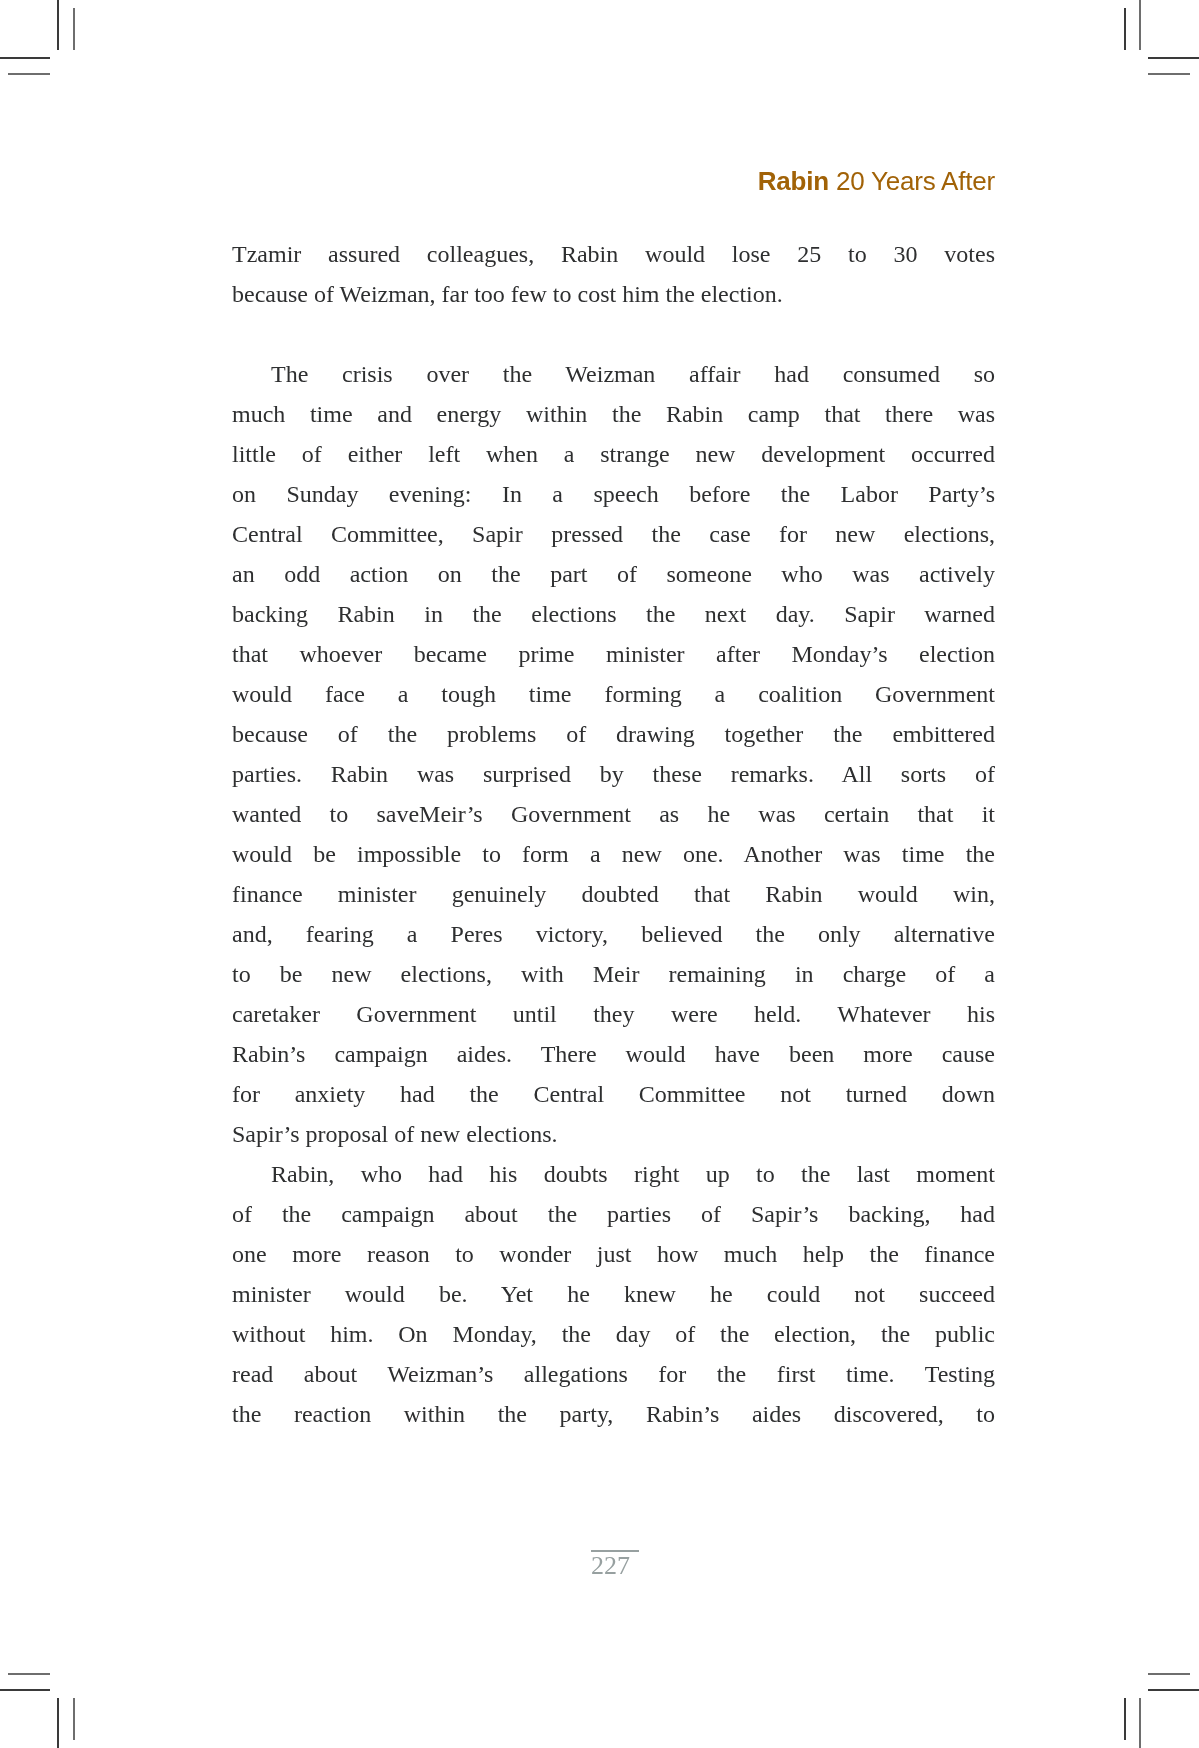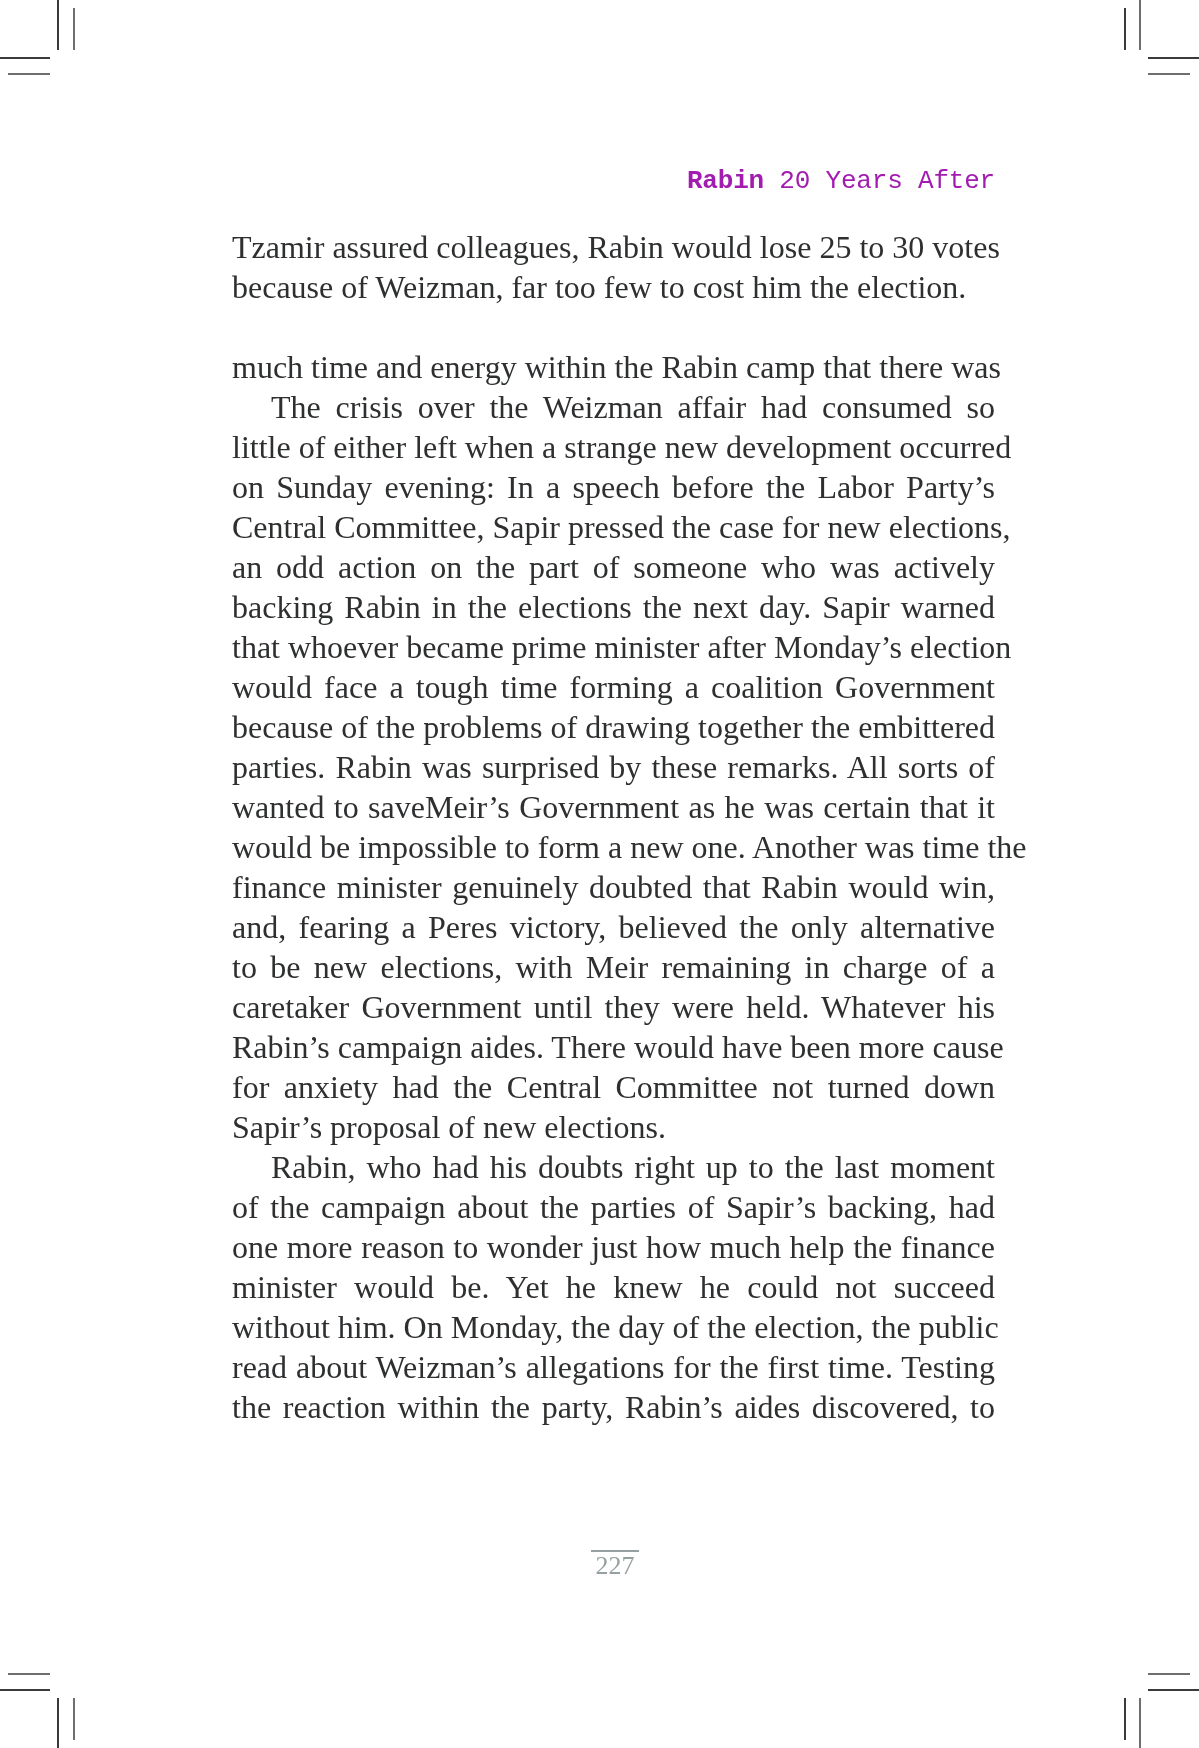--- a/index.html
+++ b/index.html
@@ -18,37 +18,37 @@
     background: #6e6e6e;
   }
   .crop.v { width: 2px; }
   .crop.h { height: 2px; }
   .crop.dark { background: #3a3a3a; }
 
   .running-head {
     position: absolute;
     top: 166px;
     right: 204px;
-    font-family: Liberation Mono, monospace;
+    font-family: Liberation Sans, sans-serif;
     font-size: 26px;
-    color: #a21caf;
+    color: #a16207;
     white-space: nowrap;
     letter-spacing: -0.2px;
   }
   .running-head .book {
     font-weight: bold;
   }
 
   .text-block {
     position: absolute;
     left: 232px;
-    top: 227px;
+    top: 234px;
     width: 763px;
     font-family: "Liberation Serif", "DejaVu Serif", serif;
-    font-size: 32px;
+    font-size: 24px;
     line-height: 40px;
     color: #2e2f30;
   }
   .text-block .line {
     display: block;
     height: 40px;
     white-space: nowrap;
     text-align: justify;
     text-align-last: justify;
     transform-origin: left center;
@@ -62,21 +62,20 @@
   .text-block .gap {
     display: block;
     height: 40px;
   }
 
   .folio {
     position: absolute;
     top: 1550px;
     left: 591px;
     width: 48px;
-    text-align: center;
     border-top: 2px solid #97a0a0;
     font-family: "Liberation Serif", "DejaVu Serif", serif;
     font-size: 26px;
     line-height: 28px;
     color: #97a0a0;
   }
 </style>
 </head>
 <body>
 
@@ -105,22 +104,22 @@
   <span>20 Years After</span>
 </div>
 
 <div class="text-block" id="text-block">
     <div class="paragraph">
       <span class="line">Tzamir assured colleagues, Rabin would lose 25 to 30 votes</span>
       <span class="line last">because of Weizman, far too few to cost him the election.</span>
     </div>
     <span class="gap"></span>
     <div class="paragraph">
+      <span class="line indent">The crisis over the Weizman affair had consumed so</span>
       <span class="line">much time and energy within the Rabin camp that there was</span>
-      <span class="line indent">The crisis over the Weizman affair had consumed so</span>
       <span class="line">little of either left when a strange new development occurred</span>
       <span class="line">on Sunday evening: In a speech before the Labor Party’s</span>
       <span class="line">Central Committee, Sapir pressed the case for new elections,</span>
       <span class="line">an odd action on the part of someone who was actively</span>
       <span class="line">backing Rabin in the elections the next day. Sapir warned</span>
       <span class="line">that whoever became prime minister after Monday’s election</span>
       <span class="line">would face a tough time forming a coalition Government</span>
       <span class="line">because of the problems of drawing together the embittered</span>
       <span class="line">parties. Rabin was surprised by these remarks. All sorts of</span>
       <span class="line">wanted to saveMeir’s Government as he was certain that it</span>

